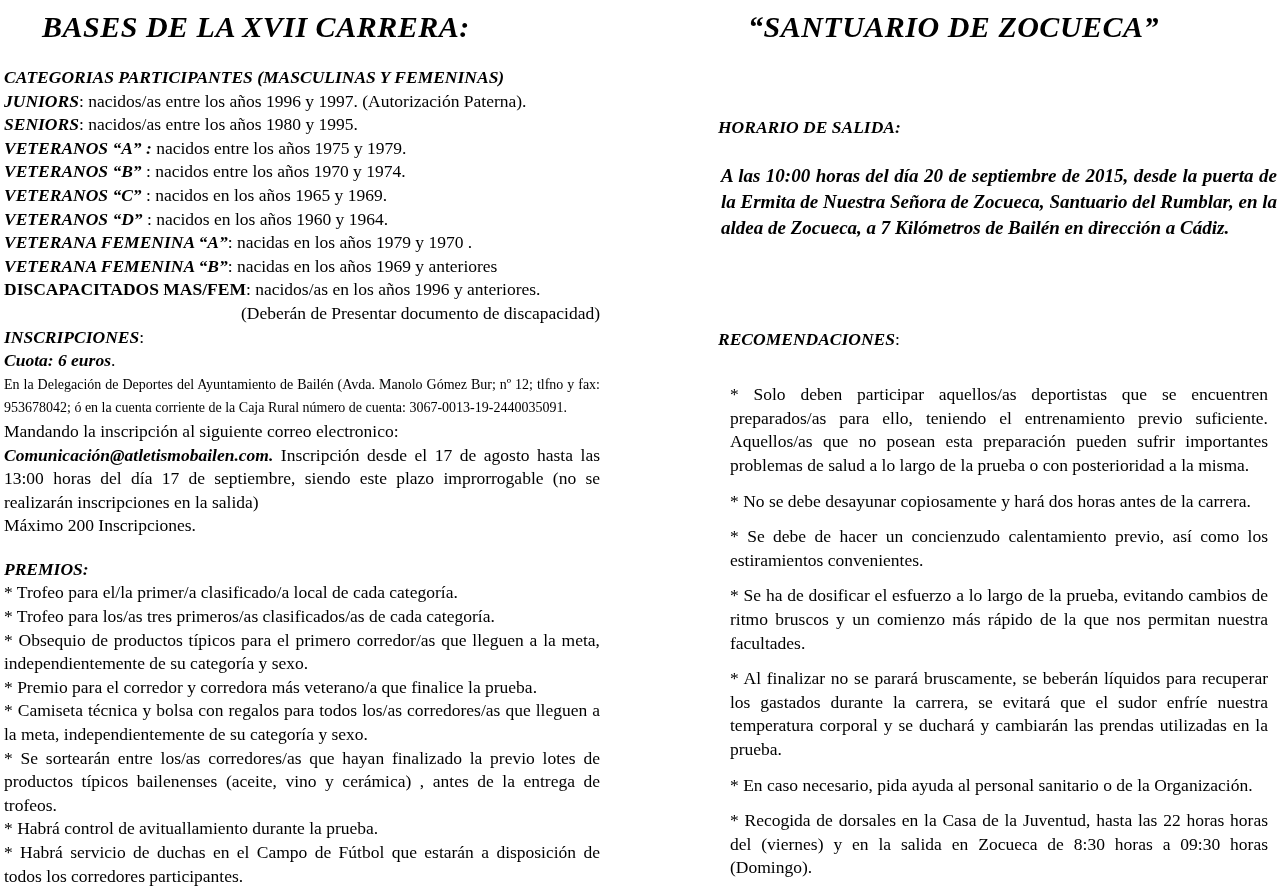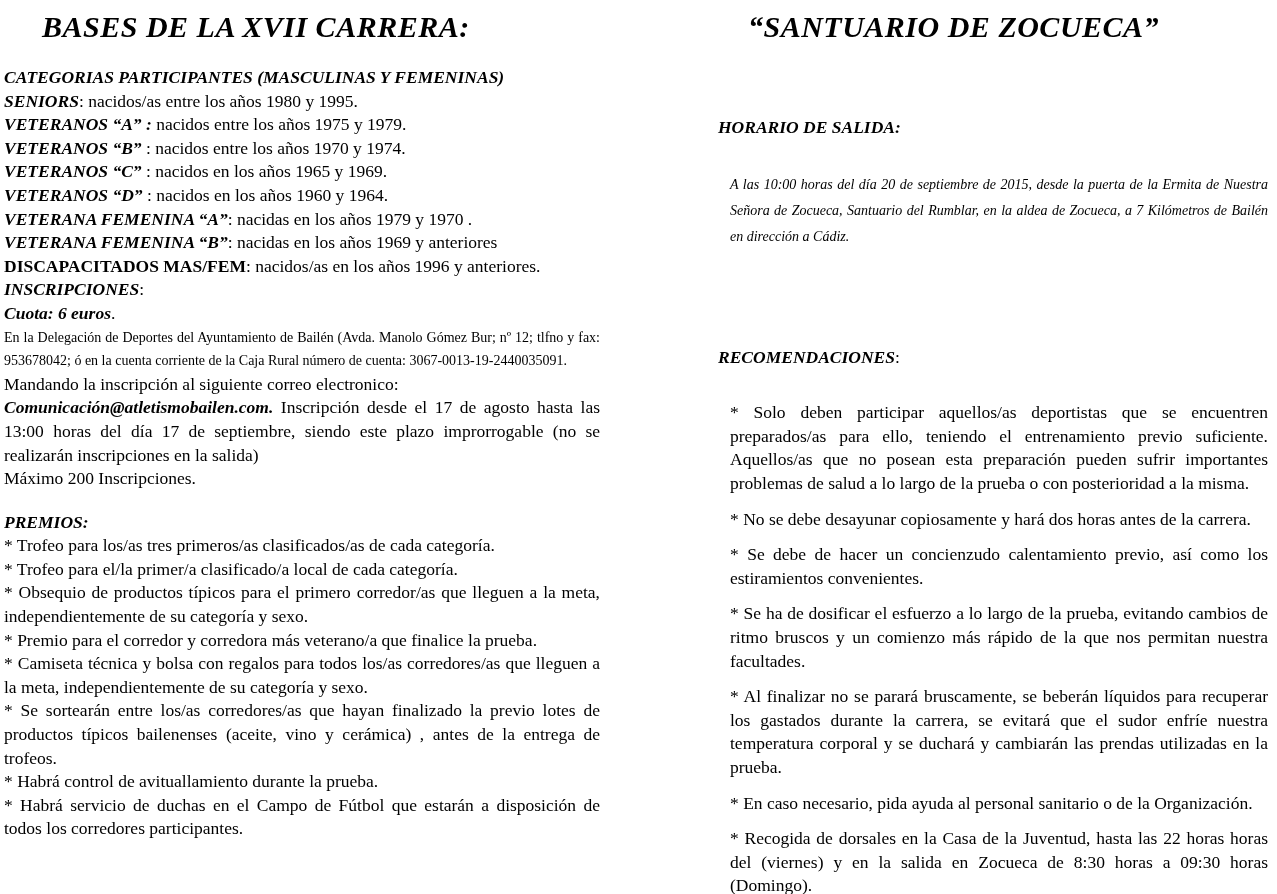--- a/index.html
+++ b/index.html
@@ -78,27 +78,27 @@
   .right-align {
     text-align: right;
     font-size: 17.5px;
     line-height: 23.6px;
   }
   .gap-md { height: 20px; }
   .gap-lg { height: 34px; }
   .gap-xl { height: 50px; }
 
   .sched-para {
-    font-size: 14px;
+    font-size: 19px;
     line-height: 26px;
-    font-weight: normal;
+    font-weight: bold;
     font-style: italic;
     text-align: justify;
     text-align-last: left;
-    margin: 12px;
+    margin: 3px;
   }
   .rec-para {
     font-size: 17.5px;
     line-height: 23.6px;
     text-align: justify;
     text-align-last: left;
     margin: 12px;
   }
   .prem-para {
     font-size: 17.5px;
@@ -114,50 +114,52 @@
 <div class="page">
 
   <div class="doc-title left">BASES DE LA XVII CARRERA:</div>
   <div class="doc-title right">“SANTUARIO DE ZOCUECA”</div>
 
   <div class="col-left">
 
     <div class="section-head">CATEGORIAS PARTICIPANTES (MASCULINAS Y FEMENINAS)</div>
 
     <div id="categories-list">
+        <div class="line"><span class="bi">JUNIORS</span><span class="n">: nacidos/as entre los años 1996 y 1997. (Autorización Paterna).</span></div>
         <div class="line"><span class="bi">SENIORS</span><span class="n">: nacidos/as entre los años 1980 y 1995.</span></div>
         <div class="line"><span class="bi">VETERANOS “A” :</span><span class="n"> nacidos entre los años 1975 y 1979.</span></div>
         <div class="line"><span class="bi">VETERANOS “B”</span><span class="n"> : nacidos entre los años 1970 y 1974.</span></div>
         <div class="line"><span class="bi">VETERANOS “C”</span><span class="n"> : nacidos en los años 1965 y 1969.</span></div>
         <div class="line"><span class="bi">VETERANOS “D”</span><span class="n"> : nacidos en los años 1960 y 1964.</span></div>
         <div class="line"><span class="bi">VETERANA FEMENINA “A”</span><span class="n">: nacidas en los años 1979 y 1970 .</span></div>
         <div class="line"><span class="bi">VETERANA FEMENINA “B”</span><span class="n">: nacidas en los años 1969 y anteriores</span></div>
         <div class="line"><span class="b">DISCAPACITADOS MAS/FEM</span><span class="n">: nacidos/as en los años 1996 y anteriores.</span></div>
       </div>
 
+    <div class="right-align">(Deberán de Presentar documento de discapacidad)</div>
 
     <div class="section-head"><span>INSCRIPCIONES</span><span class="colon">:</span></div>
 
     <div class="line"><span class="bi">Cuota: 6 euros</span><span class="n">.</span></div>
 
     <p class="para">En la Delegación de Deportes del Ayuntamiento de Bailén (Avda. Manolo Gómez Bur; nº 12; tlfno y fax: 953678042; ó en la cuenta corriente de la Caja Rural número de cuenta: 3067-0013-19-2440035091.</p>
 
     <div class="line">Mandando la inscripción al siguiente correo electronico:</div>
 
     <p class="prem-para"><span class="bi">Comunicación@atletismobailen.com.</span><span class="n"> Inscripción desde el 17 de agosto hasta las 13:00 horas del día 17 de septiembre, siendo este plazo improrrogable (no se realizarán inscripciones en la salida)</span></p>
 
     <div class="line">Máximo 200 Inscripciones.</div>
 
     <div class="gap-md"></div>
 
     <div class="section-head">PREMIOS:</div>
 
     <div id="prizes-list">
+        <p class="prem-para">* Trofeo para el/la primer/a clasificado/a local de cada categoría.</p>
         <p class="prem-para">* Trofeo para los/as tres primeros/as clasificados/as de cada categoría.</p>
-        <p class="prem-para">* Trofeo para el/la primer/a clasificado/a local de cada categoría.</p>
         <p class="prem-para">* Obsequio de productos típicos para el primero corredor/as que lleguen a la meta, independientemente de su categoría y sexo.</p>
         <p class="prem-para">* Premio para el corredor y corredora más veterano/a que finalice la prueba.</p>
         <p class="prem-para">* Camiseta técnica y bolsa con regalos para todos los/as corredores/as que lleguen a la meta, independientemente de su categoría y sexo.</p>
         <p class="prem-para">* Se sortearán entre los/as corredores/as que hayan finalizado la previo lotes de productos típicos bailenenses (aceite, vino y cerámica) , antes de la entrega de trofeos.</p>
         <p class="prem-para">* Habrá control de avituallamiento durante la prueba.</p>
         <p class="prem-para">* Habrá servicio de duchas en el Campo de Fútbol que estarán a disposición de todos los corredores participantes.</p>
       </div>
   </div>
 
   <div class="col-right">

